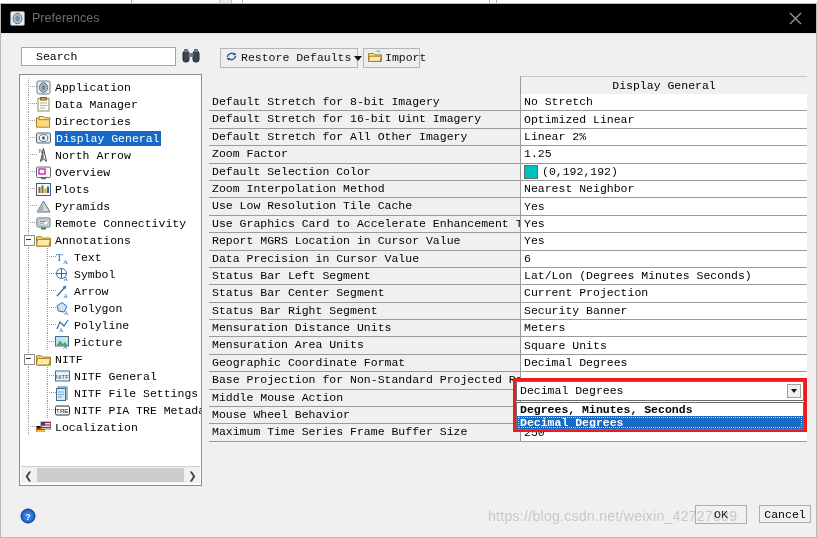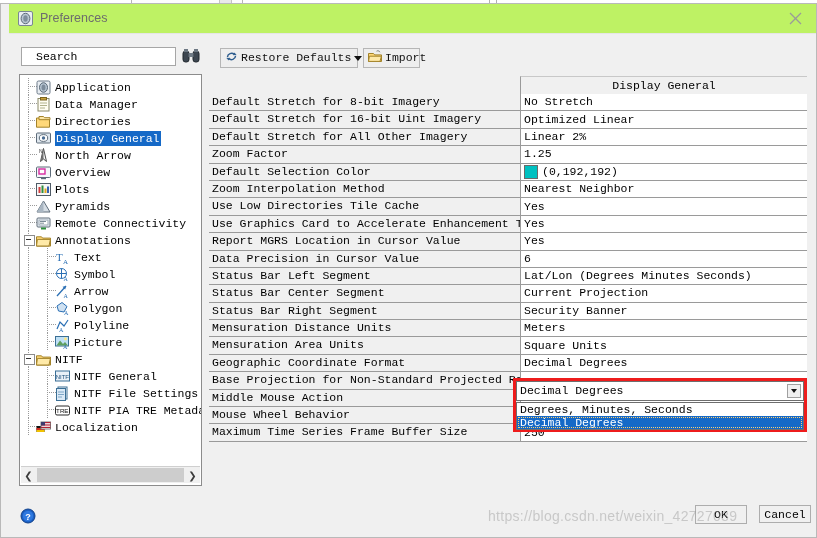--- a/index.html
+++ b/index.html
@@ -12,21 +12,21 @@
     -webkit-font-smoothing:none;
   }
   
   #bg-window-a{position:absolute;left:131px;top:0;width:112px;height:9px;border:1px solid #b5b5b5;border-top:none;background:#fdfdfd;box-sizing:border-box;}
   #bg-window-a .gnub{position:absolute;right:10px;top:0;width:11px;height:8px;background:#e9e9e9;border-left:1px solid #c3c3c3;border-right:1px solid #c3c3c3;}
   #bg-window-b{position:absolute;left:489px;top:0;width:318px;height:8px;border-bottom:1px dashed #3a3a3a;box-sizing:border-box;}
   #bg-window-b .vlines{position:absolute;left:0;top:0;width:6px;height:8px;border-left:1px solid #b0b0b0;border-right:1px solid #b0b0b0;}
 
   
   #dialog{position:absolute;left:0;top:3px;width:817px;height:535px;background:#f0f0f0;border:1px solid #b9b9b9;box-sizing:border-box;}
-  #titlebar{position:absolute;left:8px;top:0;right:0;height:30px;background:#bef264;border-bottom:1px solid #e6e6e6;box-sizing:border-box;}
+  #titlebar{position:absolute;left:0;top:0;right:0;height:30px;background:#000000;border-bottom:1px solid #e6e6e6;box-sizing:border-box;}
   #app-icon{position:absolute;left:9px;top:7px;width:15px;height:15px;}
   #title-text{position:absolute;left:31px;top:7px;font-size:12.5px;color:#6d6d6d;font-family:"Liberation Sans",sans-serif;}
   #close-btn{position:absolute;right:8px;top:4px;width:26px;height:22px;cursor:pointer;}
   #close-btn svg{display:block;margin:4px auto;}
 
   
   #toolbar{position:absolute;left:0;top:30px;right:0;height:36px;background:#f0f0f0;}
   #search-input{position:absolute;left:20px;top:43px;width:155px;height:19px;
     border:1px solid #a6a6a6;background:#fff;font-family:"Liberation Mono","DejaVu Sans Mono",monospace;
     font-size:11.5px;color:#000;padding:0 14px;box-sizing:border-box;line-height:17px;}
@@ -75,21 +75,21 @@
     font-family:"Liberation Mono","DejaVu Sans Mono",monospace;font-size:11.5px;color:#000;
     line-height:16px;padding-left:3px;white-space:nowrap;overflow:hidden;cursor:pointer;display:flex;align-items:center;}
   .swatch{display:inline-block;width:12px;height:12px;border:1px solid #6a6a6a;margin-right:4px;flex:0 0 12px;}
 
   
   #combo-wrap{position:absolute;left:512px;top:374px;width:294px;height:54px;border:3px solid #ee1c1c;box-sizing:border-box;z-index:40;}
   #combo-field{position:absolute;left:0;top:0;width:288px;height:20px;background:#fff;border:1px solid #6e6e6e;box-sizing:border-box;
     font-family:"Liberation Mono","DejaVu Sans Mono",monospace;font-size:11.5px;color:#000;line-height:18px;padding-left:3px;cursor:pointer;}
   #combo-arrow{position:absolute;right:2px;top:2px;width:14px;height:14px;background:#f0f0f0;border:1px solid #a0a0a0;box-sizing:border-box;display:flex;align-items:center;justify-content:center;cursor:pointer;}
   #combo-arrow i{width:0;height:0;border-left:3px solid transparent;border-right:3px solid transparent;border-top:4px solid #111;display:block;}
-  #combo-list{position:absolute;left:0;top:21px;width:288px;background:#fff;border:1px solid #6e6e6e;box-sizing:border-box;}
+  #combo-list{position:absolute;left:0;top:21px;width:288px;background:#fff;border:1px solid #6e6e6e;box-sizing:border-box;font-weight:bold;}
   .copt{height:13px;font-family:"Liberation Mono","DejaVu Sans Mono",monospace;font-size:11.5px;color:#000;
     line-height:13px;padding-left:3px;white-space:nowrap;cursor:pointer;box-sizing:border-box;}
   .copt.sel{background:#1569c7;color:#fff;outline:1px dotted #ffd070;outline-offset:-2px;}
 
   
   #ok-btn{position:absolute;left:694px;top:501px;width:52px;height:19px;}
   #cancel-btn{position:absolute;left:758px;top:501px;width:52px;height:18px;}
   .dlg-btn{background:#f0f0f0;border:1px solid #adadad;box-sizing:border-box;
     font-family:"Liberation Mono","DejaVu Sans Mono",monospace;font-size:11.5px;color:#000;
     text-align:center;line-height:17px;cursor:pointer;}
@@ -434,21 +434,21 @@
           <div class="val">
             <span class="swatch" style="background: rgb(0, 192, 192);"></span>
             <span>(0,192,192)</span>
           </div>
         </div>
         <div class="srow">
           <div class="lab">Zoom Interpolation Method</div>
           <div class="val">Nearest Neighbor</div>
         </div>
         <div class="srow">
-          <div class="lab">Use Low Directories Tile Cache</div>
+          <div class="lab">Use Low Resolution Tile Cache</div>
           <div class="val">Yes</div>
         </div>
         <div class="srow">
           <div class="lab">Use Graphics Card to Accelerate Enhancement Tools</div>
           <div class="val">Yes</div>
         </div>
         <div class="srow">
           <div class="lab">Report MGRS Location in Cursor Value</div>
           <div class="val">Yes</div>
         </div>

